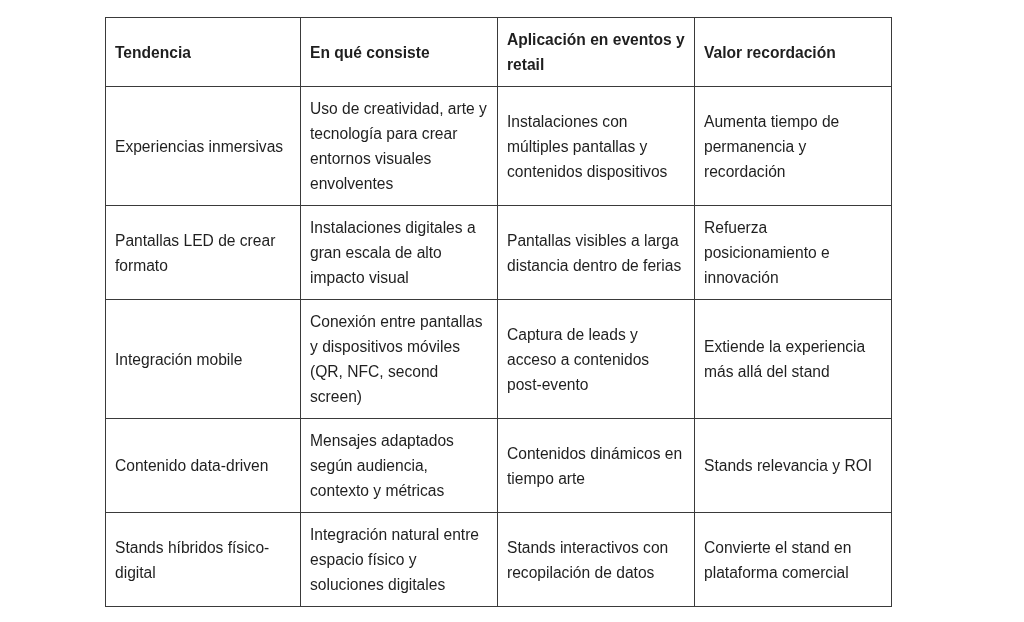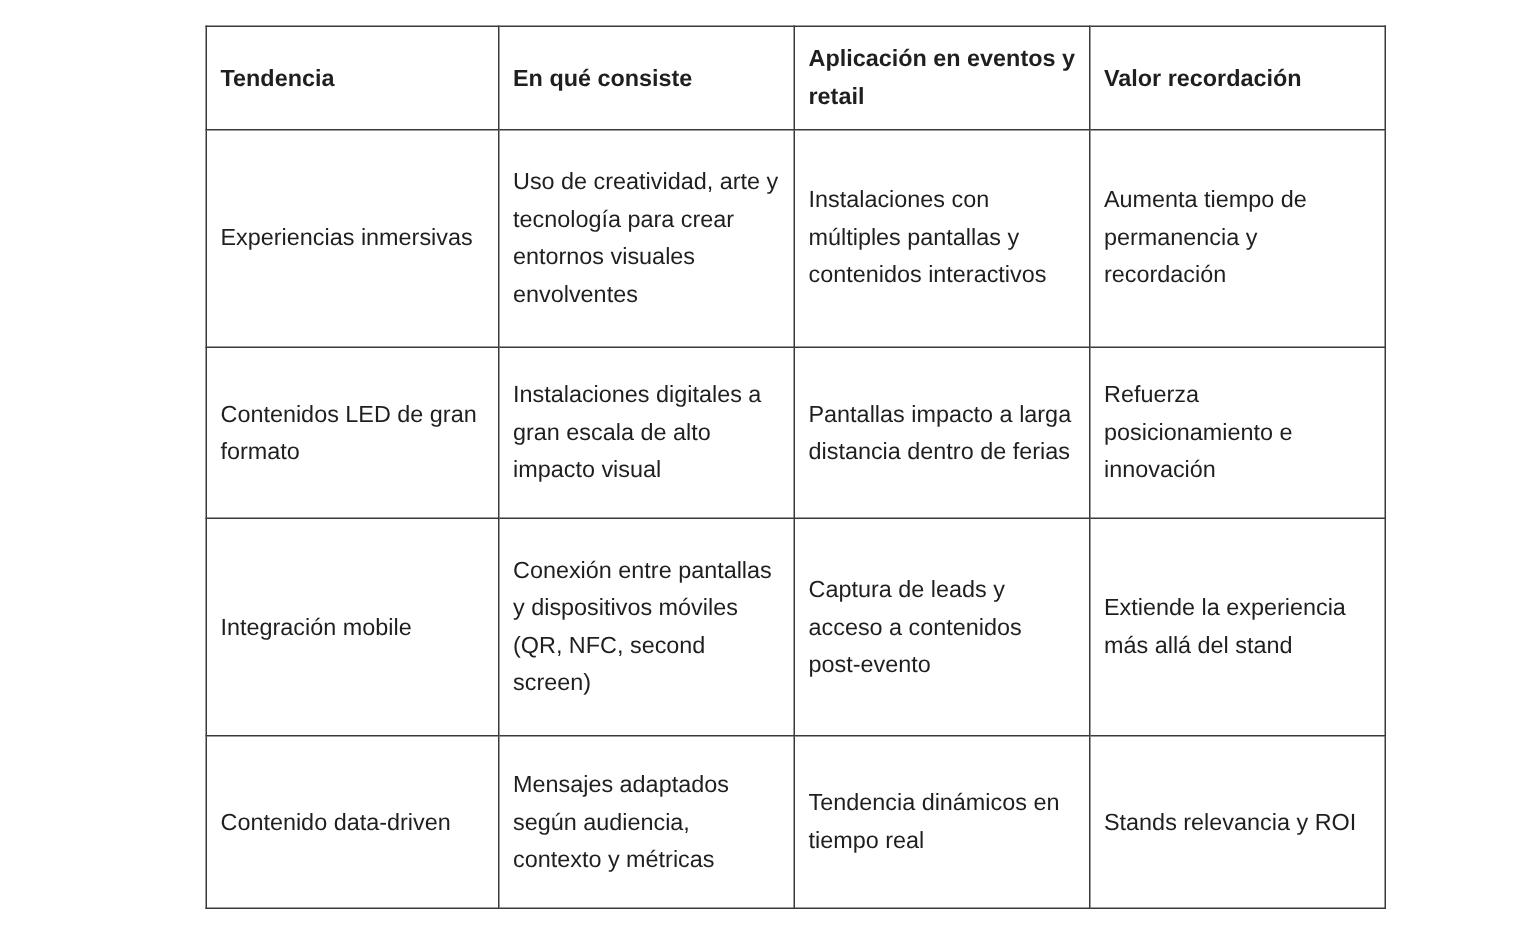--- a/index.html
+++ b/index.html
@@ -1,19 +1,19 @@
 <!DOCTYPE html>
 <html><head>
 <meta charset="utf-8">
 <style>
   html, body { margin: 0; padding: 0; background: #ffffff; }
   body { width: 1024px; height: 622px; position: relative; overflow: hidden;
          font-family: "Liberation Sans", "DejaVu Sans", sans-serif; color: #1f1f1f; }
   table.trends {
-    position: absolute; left: 137px; top: 17px;
+    position: absolute; left: 105px; top: 17px;
     width: 786px; height: 589px;
     border-collapse: collapse; table-layout: fixed;
   }
   table.trends td, table.trends th {
     border: 1.4px solid #3a3a3a;
     padding: 0 9px;
     vertical-align: middle;
     text-align: left;
     font-size: 15.6px;
     line-height: 25px;
@@ -47,35 +47,41 @@
       <th>Tendencia</th>
       <th>En qué consiste</th>
       <th>Aplicación en eventos y retail</th>
       <th>Valor recordación</th>
     </tr>
   </thead>
   <tbody>
     <tr class="h1">
       <td class="first">Experiencias inmersivas</td>
       <td>Uso de creatividad, arte y tecnología para crear entornos visuales envolventes</td>
-      <td>Instalaciones con múltiples pantallas y contenidos interactivos</td>
+      <td>Instalaciones con múltiples pantallas y contenidos dispositivos</td>
       <td>Aumenta tiempo de permanencia y recordación</td>
     </tr>
     <tr class="h2">
-      <td class="first">Contenidos LED de gran formato</td>
+      <td class="first">Pantallas LED de crear formato</td>
       <td>Instalaciones digitales a gran escala de alto impacto visual</td>
-      <td>Pantallas impacto a larga distancia dentro de ferias</td>
+      <td>Pantallas visibles a larga distancia dentro de ferias</td>
       <td>Refuerza posicionamiento e innovación</td>
     </tr>
     <tr class="h3">
       <td class="first">Integración mobile</td>
       <td>Conexión entre pantallas y dispositivos móviles (QR, NFC, second screen)</td>
       <td>Captura de leads y acceso a contenidos post-evento</td>
       <td>Extiende la experiencia más allá del stand</td>
     </tr>
     <tr class="h4">
       <td class="first">Contenido data-driven</td>
       <td>Mensajes adaptados según audiencia, contexto y métricas</td>
-      <td>Tendencia dinámicos en tiempo real</td>
+      <td>Contenidos dinámicos en tiempo arte</td>
       <td>Stands relevancia y ROI</td>
+    </tr>
+    <tr class="h5">
+      <td class="first">Stands híbridos físico-digital</td>
+      <td>Integración natural entre espacio físico y soluciones digitales</td>
+      <td>Stands interactivos con recopilación de datos</td>
+      <td>Convierte el stand en plataforma comercial</td>
     </tr>
   </tbody>
 </table>
 
 </body></html>

